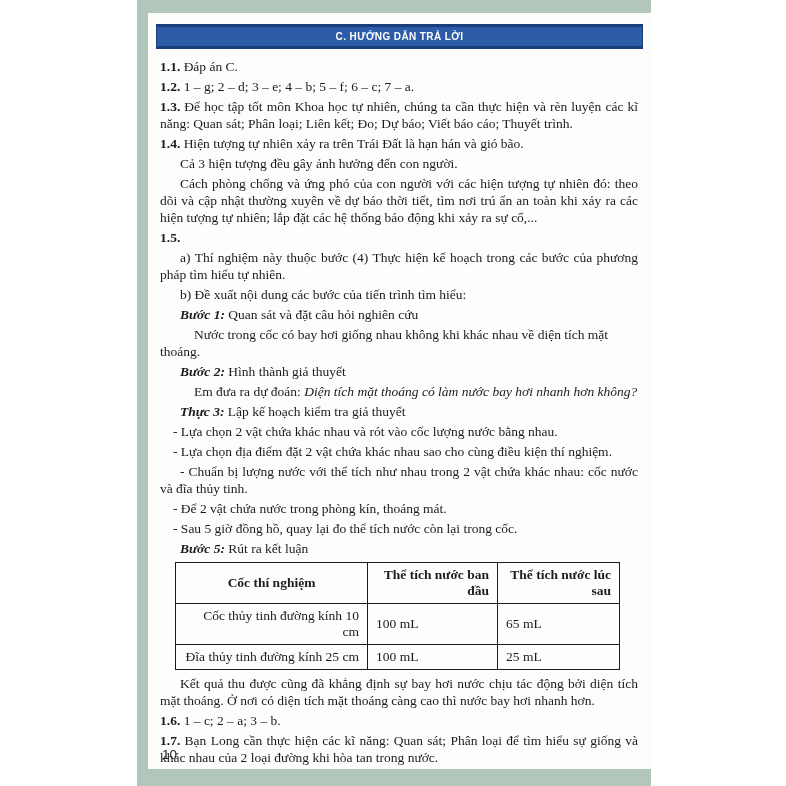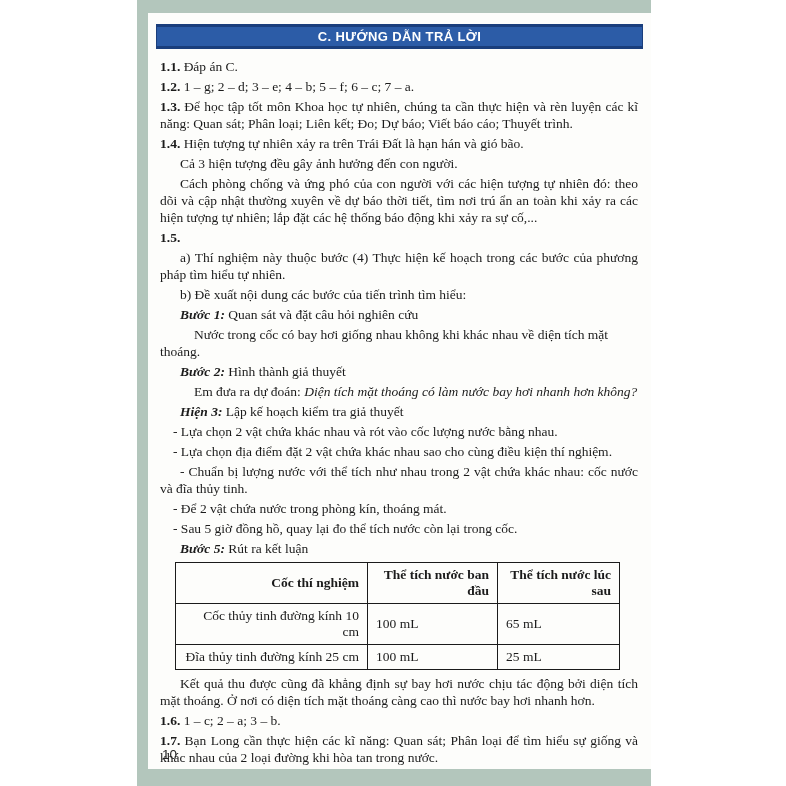--- a/index.html
+++ b/index.html
@@ -28,41 +28,41 @@
     margin:11px 8px 9px 8px;height:25px;
     background:var(--banner);
     border-top:3px solid var(--banner-border);
     border-bottom:3px solid var(--banner-border);
     border-left:1px solid var(--banner-border);
     border-right:1px solid var(--banner-border);
     display:flex;align-items:center;justify-content:center;
   }
   .banner span{
     color:#ffffff;font-family:"Liberation Sans","DejaVu Sans",sans-serif;
-    font-weight:bold;font-size:13px;letter-spacing:.4px;white-space:nowrap;
+    font-weight:bold;font-size:10px;letter-spacing:.4px;white-space:nowrap;
   }
   .doc{margin:0 13px 0 12px;font-size:13.5px;line-height:17px;}
   .doc p{margin:3px 0;}
   .justify{text-align:justify;}
   .indent{text-indent:20px;}
   .indent2{text-indent:34px;}
   .dash{text-indent:13px;}
   .b{font-weight:bold;}
   .i{font-style:italic;text-align:right;}
   .bi{font-weight:bold;font-style:italic;}
   table.exp{
     border-collapse:collapse;margin:5px 0 5px 27px;
     font-size:13.5px;line-height:16px;
   }
   table.exp th,table.exp td{
     border:1.5px solid #1b1b1b;padding:4px 8px;height:24px;
     vertical-align:middle;
   }
   table.exp th{font-weight:bold;text-align:right;}
-  table.exp th:first-child{text-align:right;width:192px;}
+  table.exp th:first-child{text-align:center;width:192px;}
   table.exp th:nth-child(2){width:130px;}
   table.exp th:nth-child(3){width:122px;}
   table.exp td{text-align:left;}
   table.exp td:first-child{text-align:right;}
   .pagenum{
     position:absolute;left:14px;bottom:7px;
     font-family:"Liberation Sans","DejaVu Sans",sans-serif;font-size:13.5px;
     color:#222;
   }
 </style>
@@ -84,21 +84,21 @@
       <p><span class="b">1.4.</span><span> Hiện tượng tự nhiên xảy ra trên Trái Đất là hạn hán và gió bão.</span></p>
       <p class="indent"><span>Cả 3 hiện tượng đều gây ảnh hưởng đến con người.</span></p>
       <p class="indent justify"><span>Cách phòng chống và ứng phó của con người với các hiện tượng tự nhiên đó: theo dõi và cập nhật thường xuyên về dự báo thời tiết, tìm nơi trú ẩn an toàn khi xảy ra các hiện tượng tự nhiên; lắp đặt các hệ thống báo động khi xảy ra sự cố,...</span></p>
       <p><span class="b">1.5.</span></p>
       <p class="indent justify"><span>a) Thí nghiệm này thuộc bước (4) Thực hiện kế hoạch trong các bước của phương pháp tìm hiểu tự nhiên.</span></p>
       <p class="indent"><span>b) Đề xuất nội dung các bước của tiến trình tìm hiểu:</span></p>
       <p class="indent"><span class="bi">Bước 1:</span><span> Quan sát và đặt câu hỏi nghiên cứu</span></p>
       <p class="indent2"><span>Nước trong cốc có bay hơi giống nhau không khi khác nhau về diện tích mặt thoáng.</span></p>
       <p class="indent"><span class="bi">Bước 2:</span><span> Hình thành giả thuyết</span></p>
       <p class="indent2"><span>Em đưa ra dự đoán: </span><span class="i">Diện tích mặt thoáng có làm nước bay hơi nhanh hơn không?</span></p>
-      <p class="indent"><span class="bi">Hiện 3:</span><span> Lập kế hoạch kiểm tra giả thuyết</span></p>
+      <p class="indent"><span class="bi">Thực 3:</span><span> Lập kế hoạch kiểm tra giả thuyết</span></p>
       <p class="dash"><span>- Lựa chọn 2 vật chứa khác nhau và rót vào cốc lượng nước bằng nhau.</span></p>
       <p class="dash"><span>- Lựa chọn địa điểm đặt 2 vật chứa khác nhau sao cho cùng điều kiện thí nghiệm.</span></p>
       <p class="indent justify"><span>- Chuẩn bị lượng nước với thể tích như nhau trong 2 vật chứa khác nhau: cốc nước và đĩa thủy tinh.</span></p>
       <p class="dash"><span>- Để 2 vật chứa nước trong phòng kín, thoáng mát.</span></p>
       <p class="dash"><span>- Sau 5 giờ đồng hồ, quay lại đo thể tích nước còn lại trong cốc.</span></p>
       <p class="indent"><span class="bi">Bước 5:</span><span> Rút ra kết luận</span></p>
     </div>
 
   <table class="exp">
     <thead>

